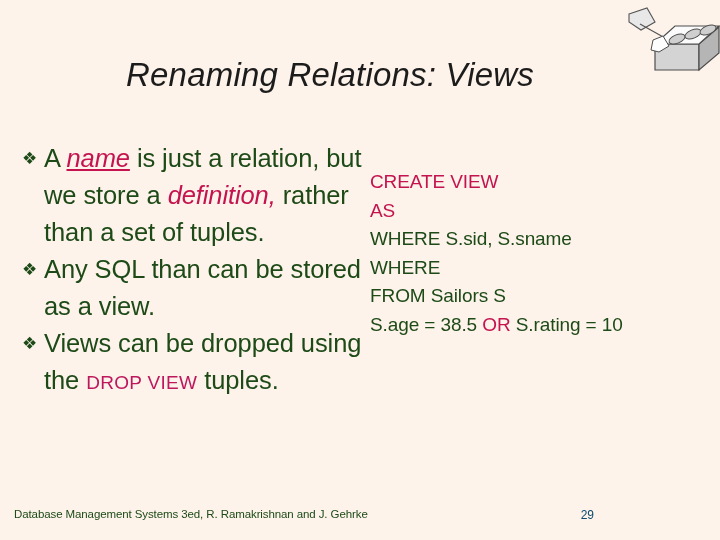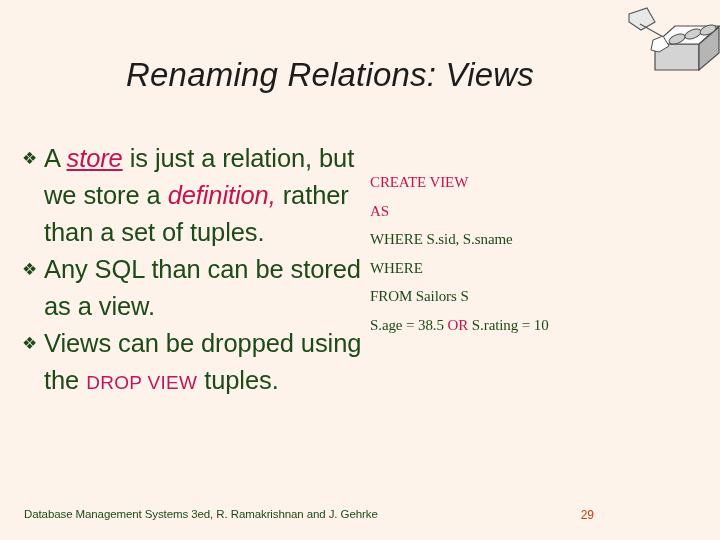--- a/index.html
+++ b/index.html
@@ -88,46 +88,45 @@
     font-size: 19px;
     letter-spacing: 0.3px;
   }
 
   
   .sql {
     position: absolute;
     left: 370px;
     top: 168px;
     width: 345px;
-    font-size: 15px;
+    font-size: 19px;
     line-height: 28.5px;
     color: #1d4a17;
     letter-spacing: -0.1px;
-    font-family: Liberation Serif, serif;
   }
   .sql .line { white-space: nowrap; }
   .sql .red { color: #c4134e; }
 
   
   .footer {
     position: absolute;
-    left: 24px;
+    left: 14px;
     top: 508px;
     font-size: 11.5px;
     color: #1d4a17;
     font-family: "Liberation Sans", sans-serif;
     letter-spacing: -0.1px;
     white-space: nowrap;
   }
   .pagenum {
     position: absolute;
     right: 14px;
     top: 508px;
     font-size: 12px;
-    color: #c2410c;
+    color: #0c4a6e;
   }
 </style>
 </head>
 <body>
 
 <div class="slide">
 
   <div class="deco">
     <svg width="93" height="72" viewBox="0 0 93 72">
 
@@ -147,21 +146,21 @@
       <polygon points="26,40 36,36 42,46 32,52 24,50" fill="#fdfdfd" stroke="#4d4d4d" stroke-width="1"></polygon>
     </svg>
   </div>
 
   <div class="title">Renaming Relations: Views</div>
 
   <div class="bullets">
 
     <div class="bullet-row">
       <span class="bullet-mark">❖</span>
-      <span class="bullet-text"><span>A </span><span class="hl-u">store</span><span> is just a relation, but we store a </span><span class="hl">definition,</span><span> rather than a set of tuples.</span></span>
+      <span class="bullet-text"><span>A </span><span class="hl-u">name</span><span> is just a relation, but we store a </span><span class="hl">definition,</span><span> rather than a set of tuples.</span></span>
     </div>
 
     <div class="bullet-row">
       <span class="bullet-mark">❖</span>
       <span class="bullet-text"><span>Any SQL than can be stored as a view.</span></span>
     </div>
 
     <div class="bullet-row">
       <span class="bullet-mark">❖</span>
       <span class="bullet-text"><span>Views can be dropped using the </span><span class="kw-small">DROP VIEW</span><span> tuples.</span></span>

